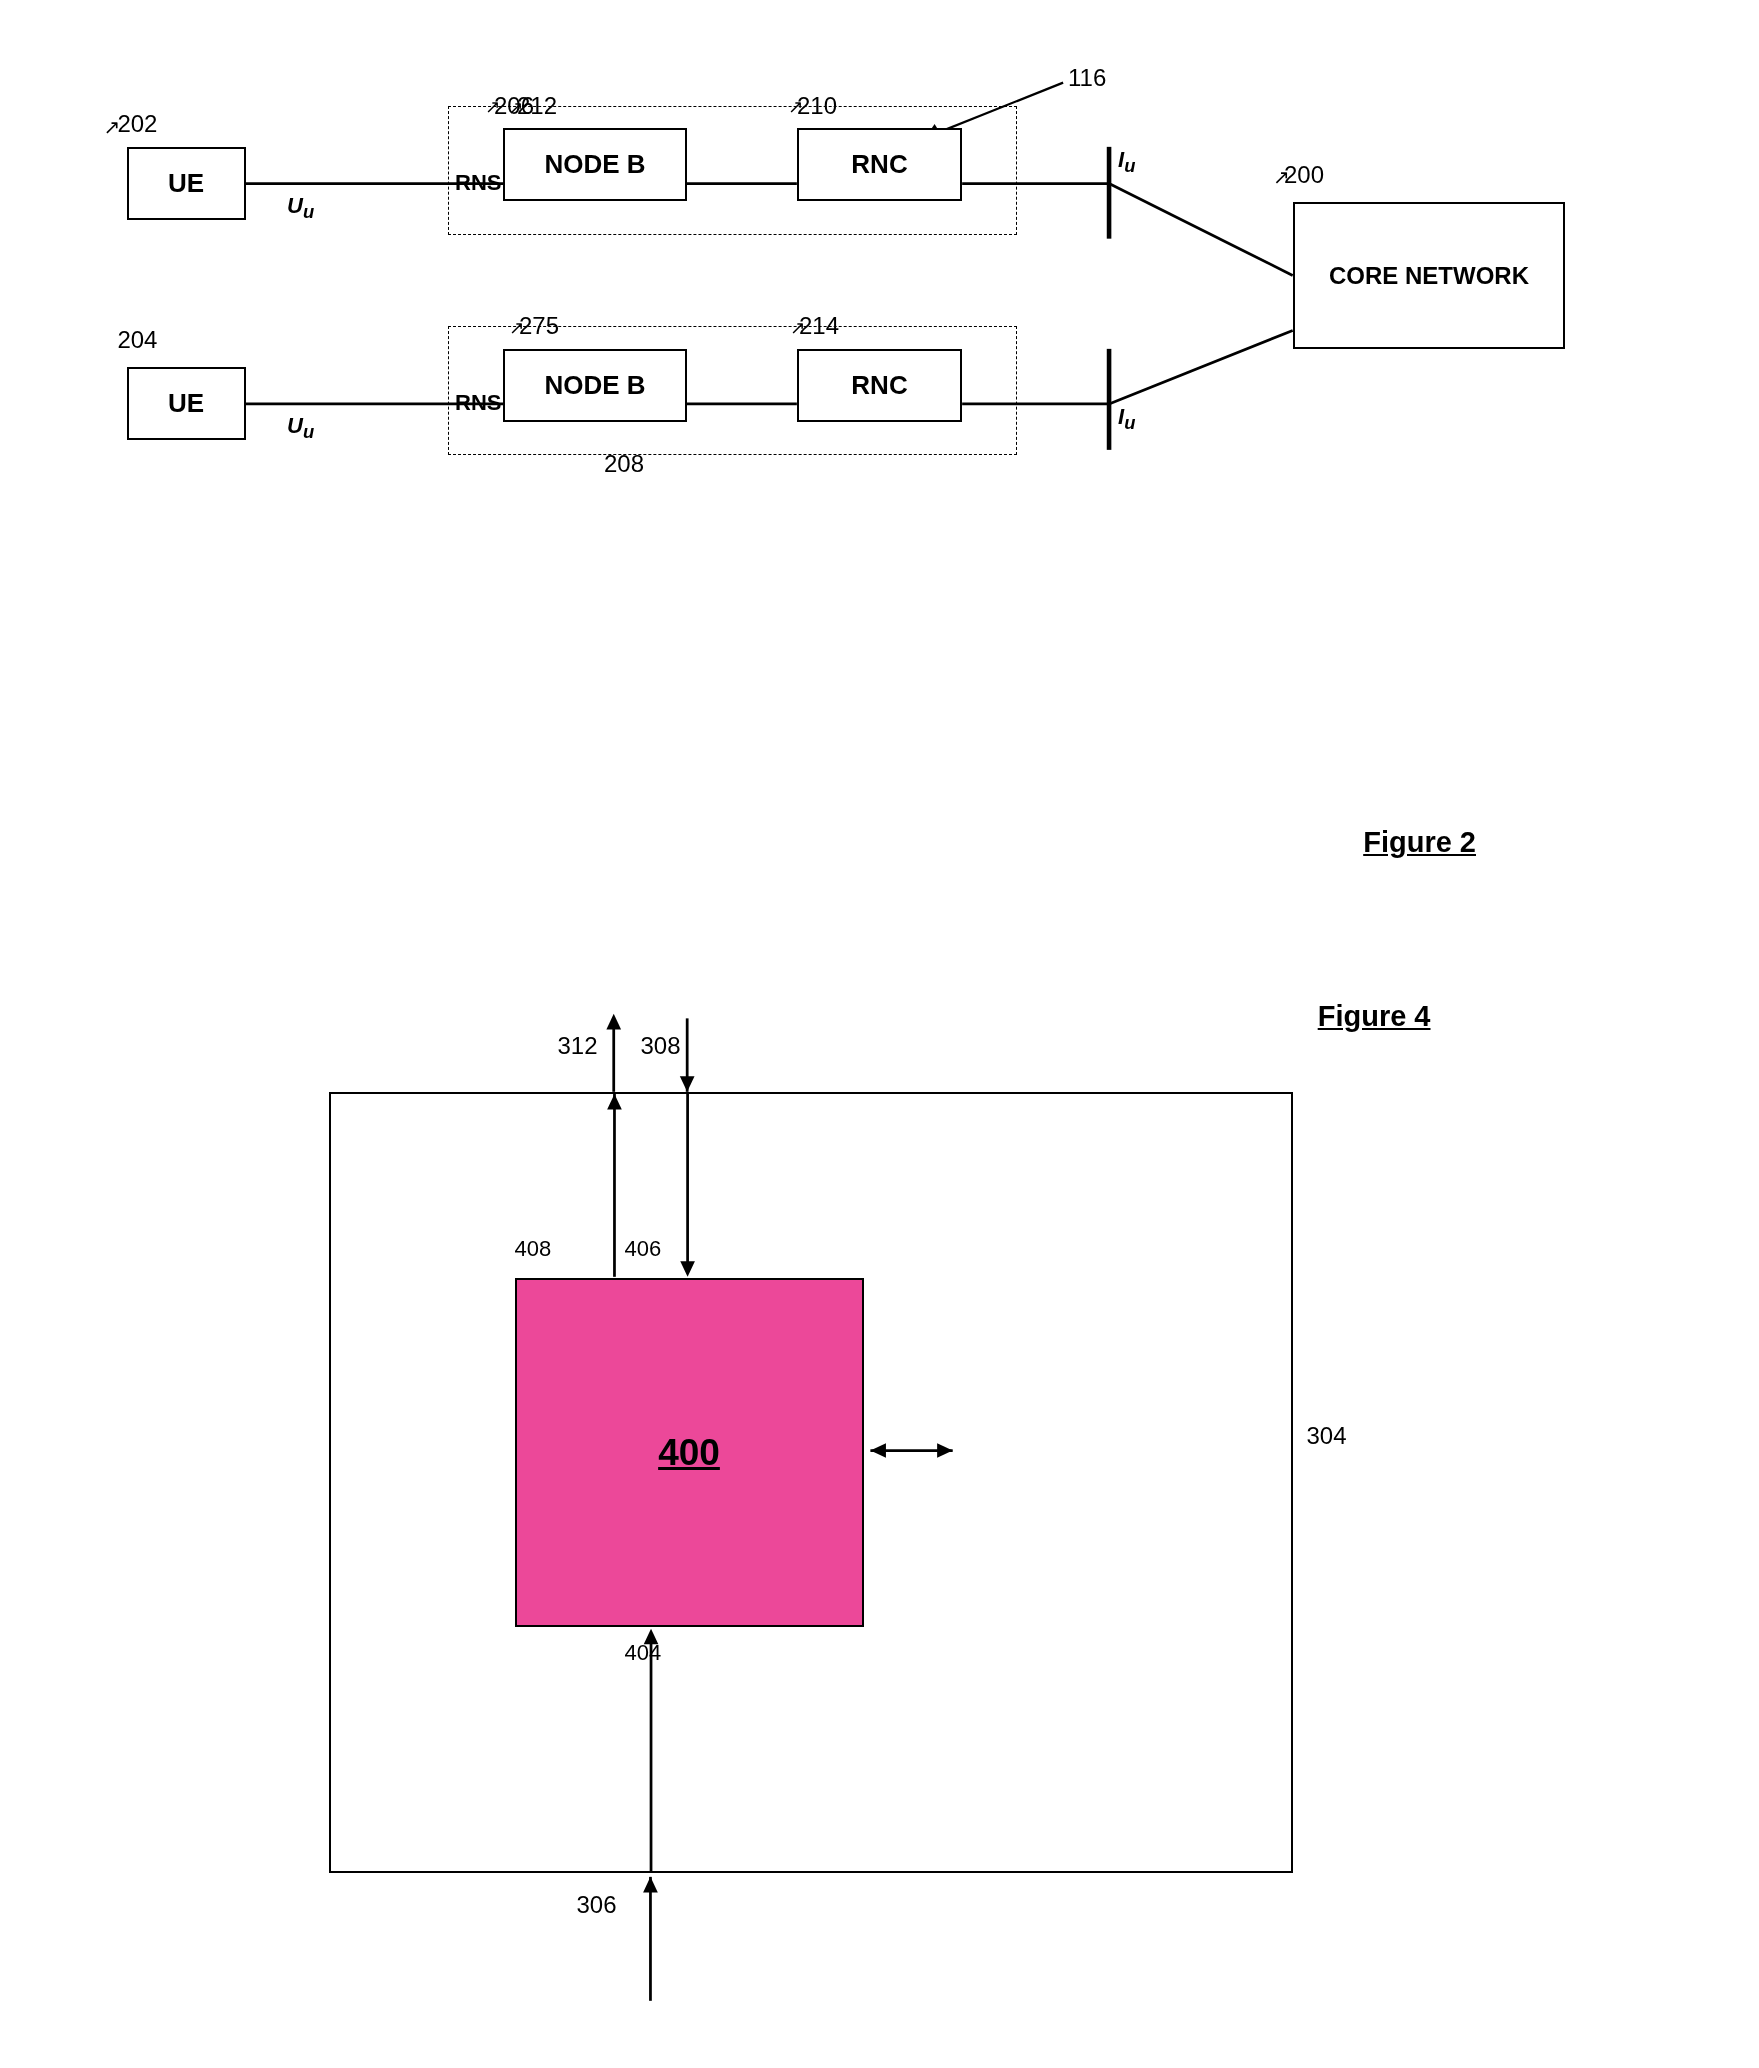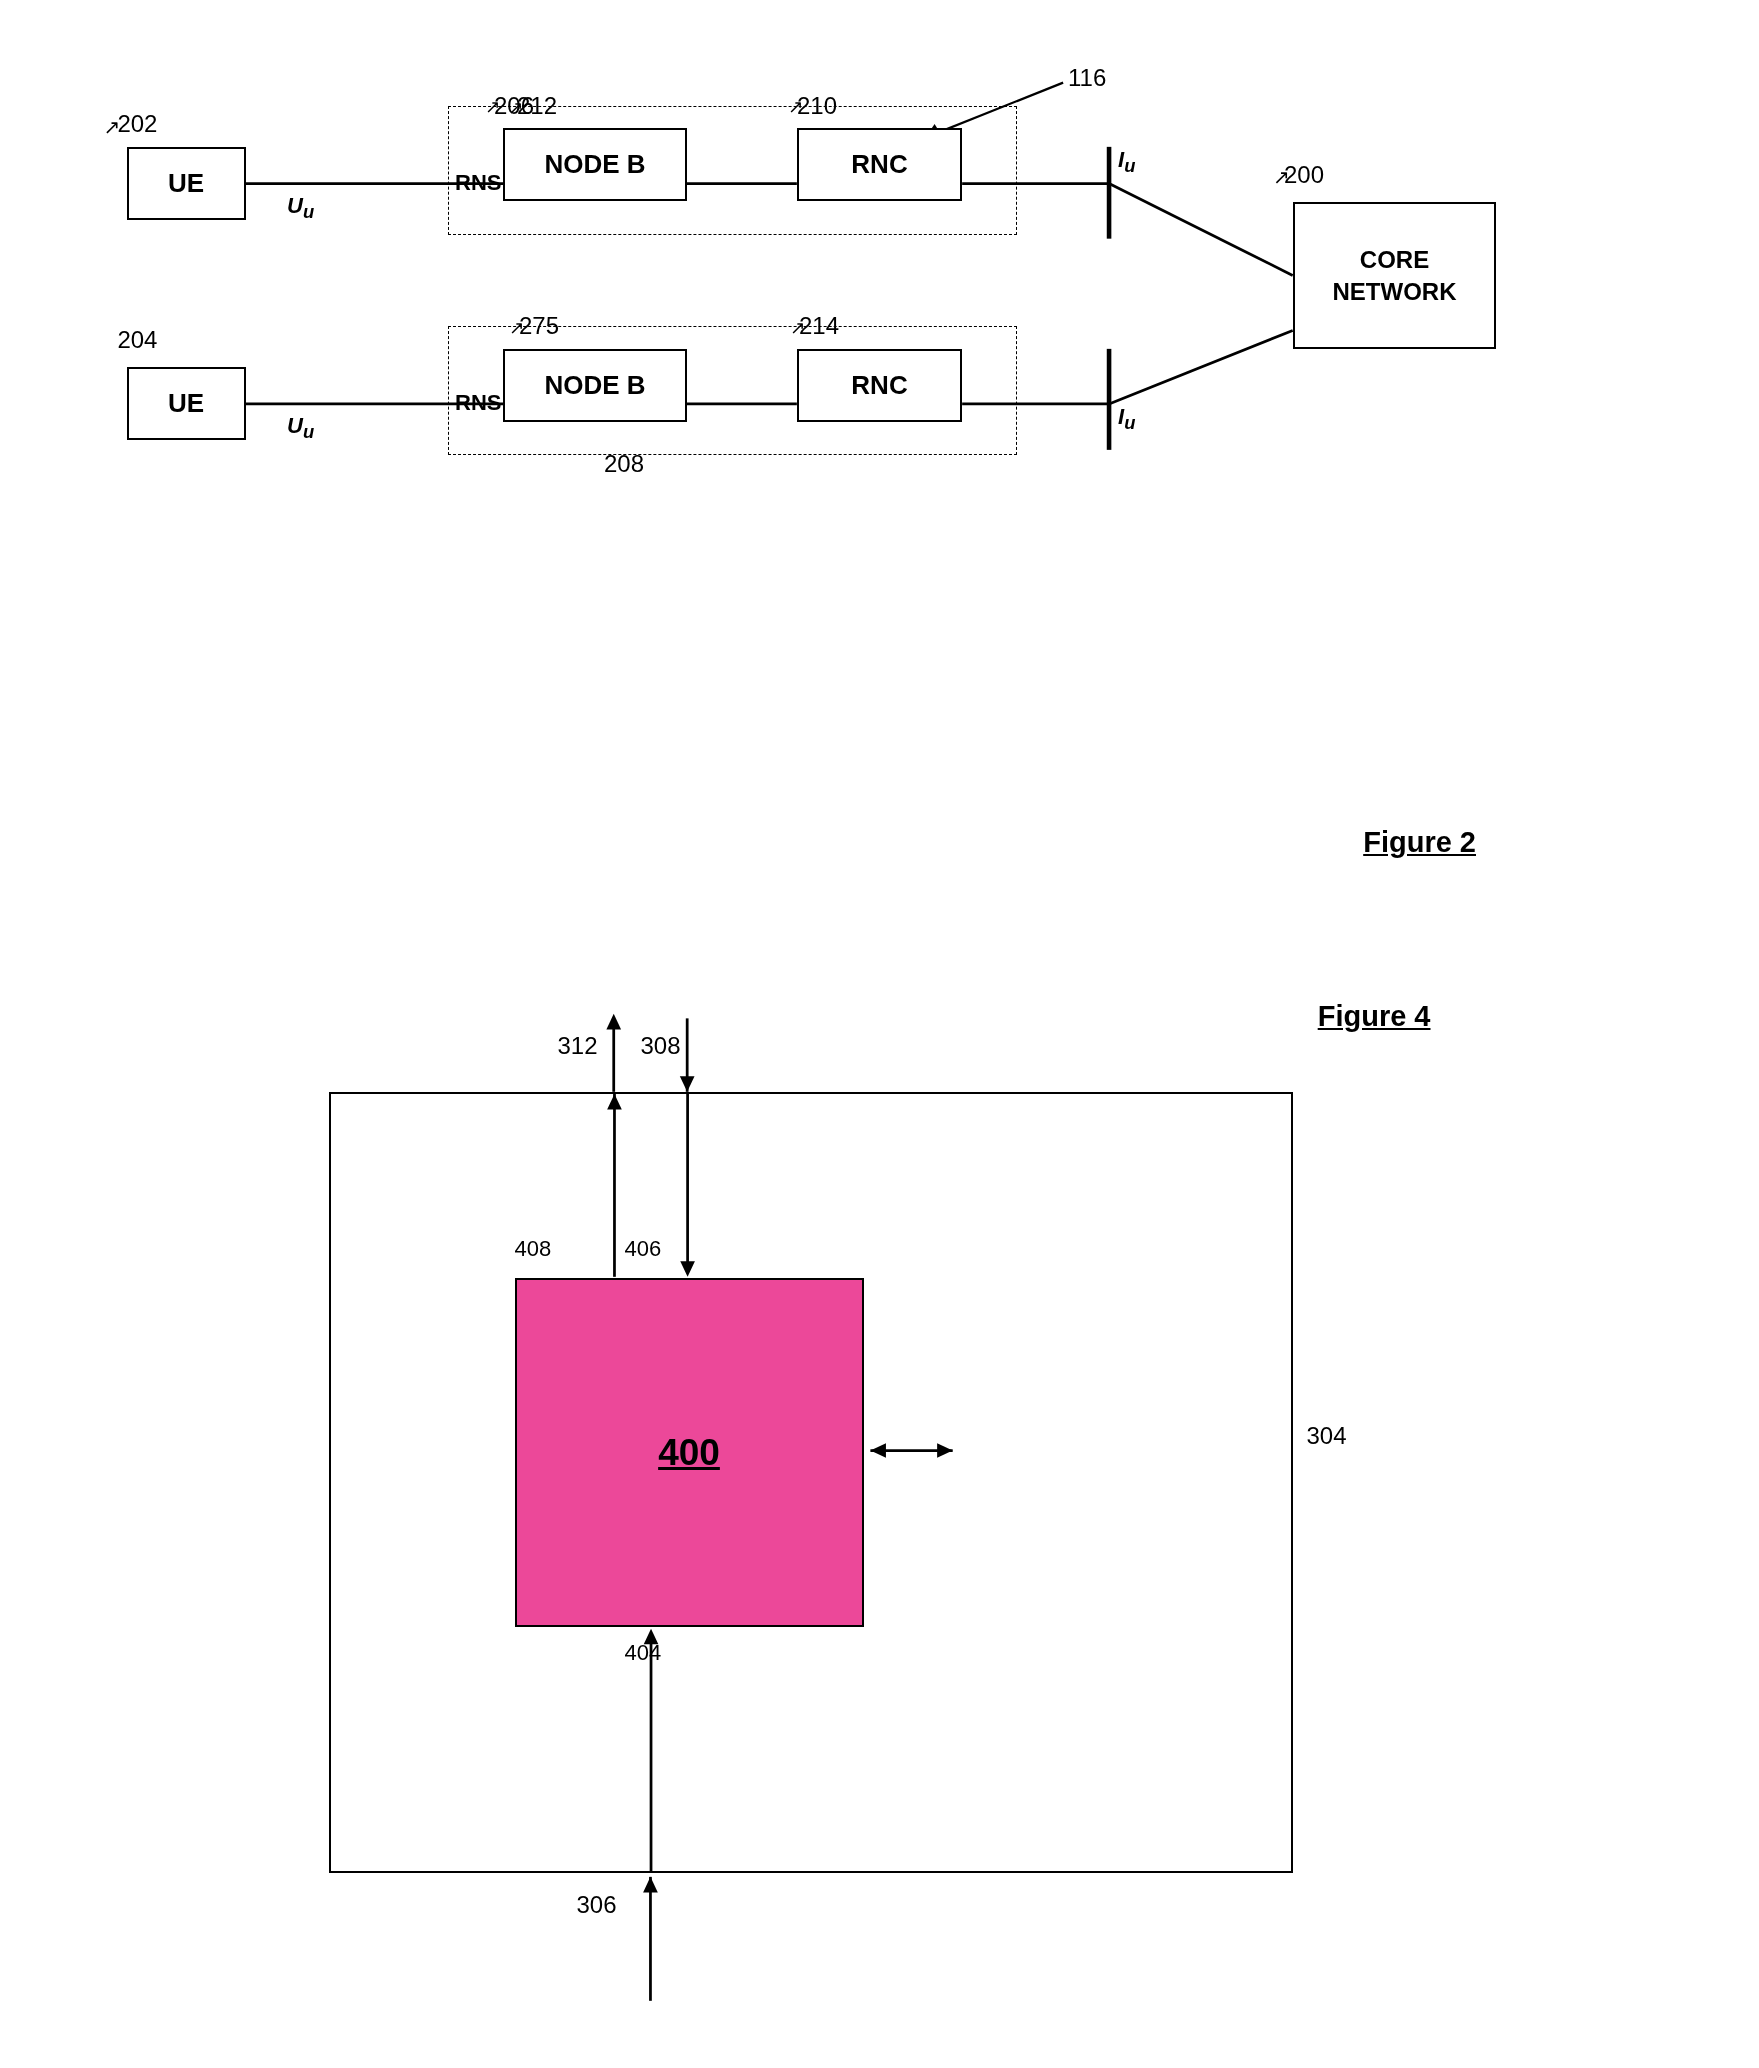--- a/index.html
+++ b/index.html
@@ -70,21 +70,21 @@
       width: 165px; height: 73px;
     }
     .rnc2 {
       left: 698px; top: 294px;
       width: 165px; height: 73px;
     }
 
     
     .core-network {
       left: 1194px; top: 147px;
-      width: 203px; height: 147px;
+      width: 272px; height: 147px;
       font-size: 24px;
       text-align: center;
       line-height: 1.3;
     }
 
     
     .rns-box {
       position: absolute;
       border: 1.8px dashed #000;
       background: transparent;

